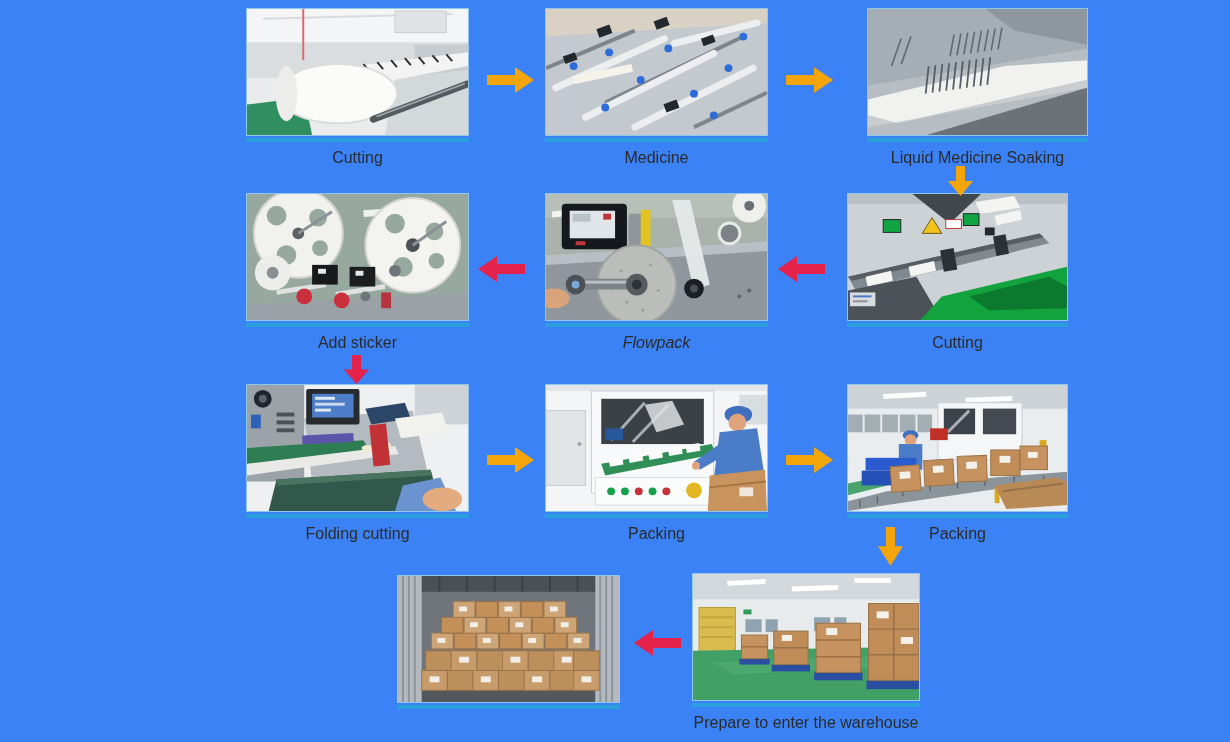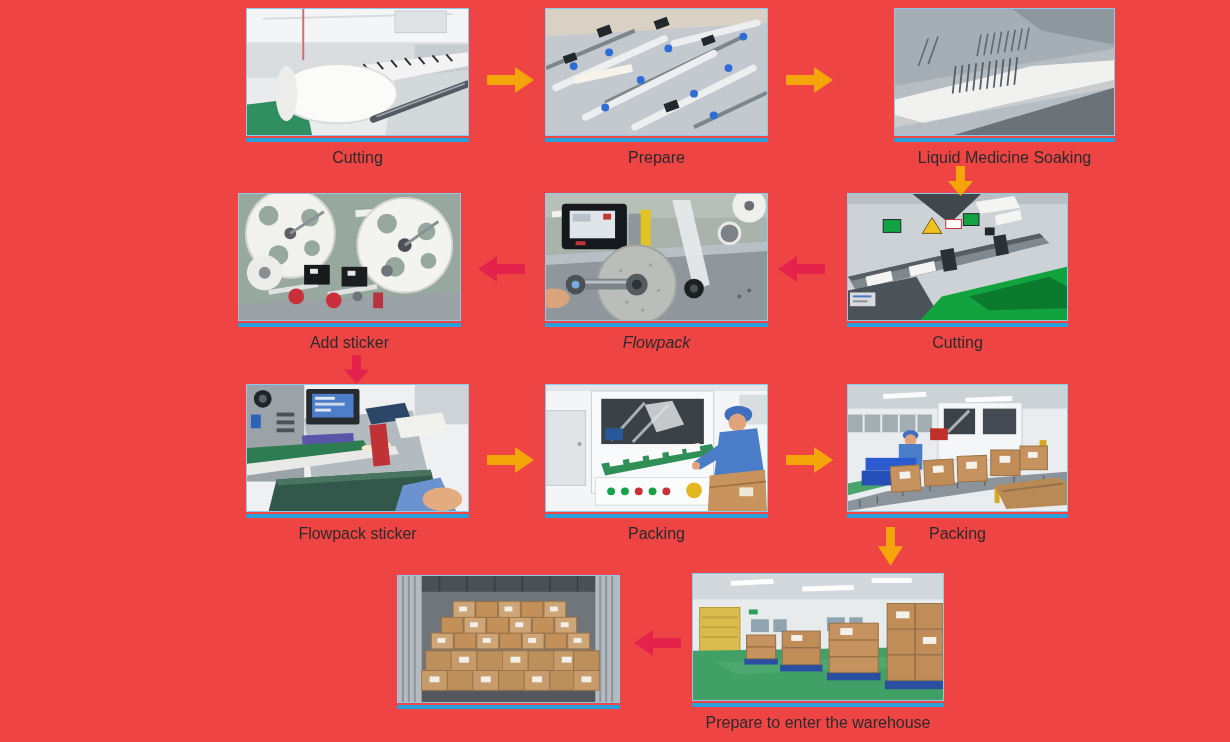--- a/index.html
+++ b/index.html
@@ -1,16 +1,16 @@
 <!DOCTYPE html>
 <html><head>
 <meta charset="utf-8">
 <style>
   html,body{margin:0;padding:0;background:#ffffff;}
-  .stage{position:relative;width:1230px;height:742px;background:#ef4444;
+  .stage{position:relative;width:1230px;height:742px;background:#3b82f6;
          font-family:"Liberation Sans",sans-serif;overflow:hidden;}
   .card{position:absolute;width:223px;}
   .photo{display:block;width:100%;height:128px;border:1px solid #8fc8ea;box-sizing:border-box;background:#dfe3e6;}
   .photo svg{display:block;width:100%;height:100%;}
   .bar{height:4px;margin-top:2px;background:#29a0db;}
   .caption{margin-top:7px;text-align:center;font-size:16px;color:#2b2b2b;white-space:nowrap;}
   .arrow{position:absolute;}
   .arrow svg{display:block;width:100%;height:100%;}
   .fill-y{fill:#f3a50a;}
   .fill-r{fill:#e3234c;}
@@ -84,24 +84,24 @@
           <circle cx="124" cy="40" r="4"></circle>
             <circle cx="150" cy="86" r="4"></circle>
             <circle cx="185" cy="60" r="4"></circle>
           <circle cx="60" cy="100" r="4"></circle>
             <circle cx="200" cy="28" r="4"></circle>
             <circle cx="170" cy="108" r="4"></circle>
         </g>
       </svg>
     </div>
     <div class="bar"></div>
-    <div class="caption">Prepare</div>
-  </div>
-
-  <div class="card" style="left:894px;top:8px;width:221px;">
+    <div class="caption">Medicine</div>
+  </div>
+
+  <div class="card" style="left:867px;top:8px;width:221px;">
     <div class="photo">
       <svg viewBox="0 0 224 128" preserveAspectRatio="none">
         <rect width="224" height="128" fill="#b6bec4"></rect>
         <polygon points="0,0 224,0 224,40 0,78" fill="#a6aeb5"></polygon>
         <polygon points="120,0 224,0 224,36 150,22" fill="#8f979e"></polygon>
         <g stroke="#5f686e" stroke-width="1.6">
           <line x1="88" y1="26" x2="84" y2="48"></line>
             <line x1="95" y1="25" x2="91" y2="47"></line>
           <line x1="102" y1="24" x2="98" y2="46"></line>
             <line x1="109" y1="23" x2="105" y2="45"></line>
@@ -126,21 +126,21 @@
             <line x1="111" y1="51" x2="108" y2="79"></line>
           <line x1="118" y1="50" x2="115" y2="78"></line>
             <line x1="125" y1="49" x2="122" y2="77"></line>
         </g>
       </svg>
     </div>
     <div class="bar"></div>
     <div class="caption">Liquid Medicine Soaking</div>
   </div>
 
-  <div class="card" style="left:238px;top:193px;">
+  <div class="card" style="left:246px;top:193px;">
     <div class="photo">
       <svg viewBox="0 0 224 128" preserveAspectRatio="none">
         <rect width="224" height="128" fill="#97a89f"></rect>
         <rect x="118" y="14" width="70" height="7" fill="#eef2ef" transform="rotate(-4 153 17)"></rect>
         <circle cx="168" cy="52" r="48" fill="#f3f3f0"></circle>
         <circle cx="168" cy="52" r="48" fill="none" stroke="#d5d5d0" stroke-width="2"></circle>
         <g fill="#97a89f">
             <circle cx="150" cy="30" r="10"></circle>
             <circle cx="190" cy="38" r="9"></circle>
             <circle cx="158" cy="74" r="10"></circle>
@@ -287,21 +287,21 @@
         <ellipse cx="122" cy="64" rx="6" ry="3" fill="#f0ead0"></ellipse>
           <ellipse cx="140" cy="61" rx="6" ry="3" fill="#f0ead0"></ellipse>
         <rect x="126" y="40" width="17" height="42" fill="#c03236" transform="rotate(-6 134 60)"></rect>
         <polygon points="30,96 186,86 198,128 22,128" fill="#31584a"></polygon>
         <polygon points="30,96 186,86 188,92 31,102" fill="#49745f"></polygon>
         <polygon points="158,102 196,94 212,128 150,128" fill="#6a93cf"></polygon>
         <ellipse cx="198" cy="116" rx="20" ry="12" fill="#e3ab80"></ellipse>
       </svg>
     </div>
     <div class="bar"></div>
-    <div class="caption">Flowpack sticker</div>
+    <div class="caption">Folding cutting</div>
   </div>
 
   <div class="card" style="left:545px;top:384px;">
     <div class="photo">
       <svg viewBox="0 0 224 128" preserveAspectRatio="none">
         <rect width="224" height="128" fill="#f3f5f6"></rect>
         <rect width="224" height="6" fill="#e2e6e8"></rect>
         <rect x="196" y="10" width="28" height="30" fill="#d8dde0"></rect>
         <rect x="0" y="26" width="40" height="76" fill="#e0e4e7" stroke="#c5cbcf"></rect>
         <circle cx="34" cy="60" r="2" fill="#9aa2a8"></circle>
@@ -482,21 +482,21 @@
         <use href="#cbC" x="56" y="26"></use>
           <use href="#cbD" x="79" y="26"></use>
           <use href="#cbC" x="102" y="26"></use>
           <use href="#cbD" x="125" y="26"></use>
           <use href="#cbC" x="148" y="26"></use>
       </svg>
     </div>
     <div class="bar"></div>
   </div>
 
-  <div class="card" style="left:692px;top:573px;width:252px;">
+  <div class="card" style="left:692px;top:573px;width:228px;">
     <div class="photo">
       <svg viewBox="0 0 224 128" preserveAspectRatio="none">
         <rect width="224" height="128" fill="#eff2f3"></rect>
         <rect width="224" height="26" fill="#d2d8db"></rect>
         <rect x="34" y="6" width="38" height="5" fill="#ffffff" transform="rotate(-3 53 8)"></rect>
         <rect x="98" y="12" width="46" height="5" fill="#fdfdfd" transform="rotate(-2 121 14)"></rect>
         <rect x="160" y="4" width="36" height="5" fill="#fdfdfd"></rect>
         <rect y="26" width="224" height="52" fill="#e7ebec"></rect>
         <rect x="6" y="34" width="36" height="46" fill="#d9bb4e" stroke="#b99b34"></rect>
         <g stroke="#c4a63c" stroke-width="2">

